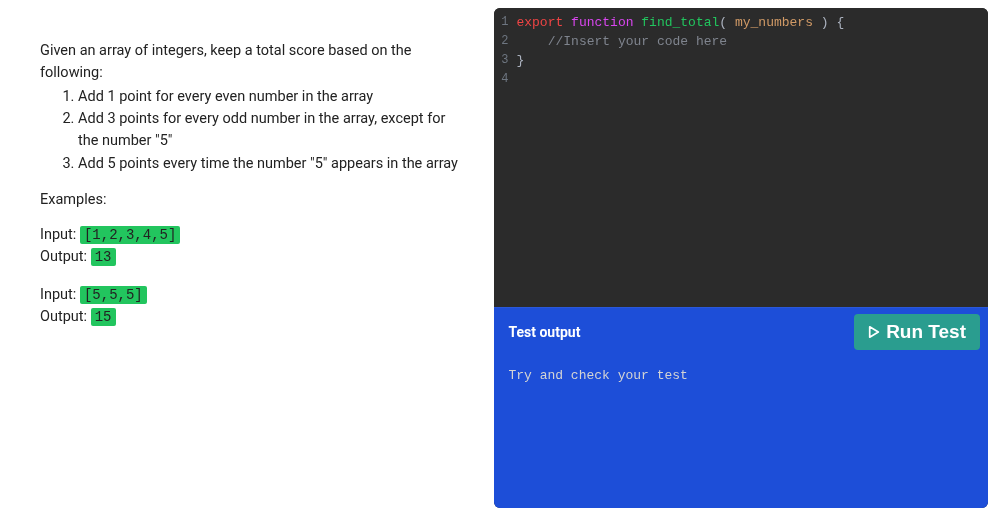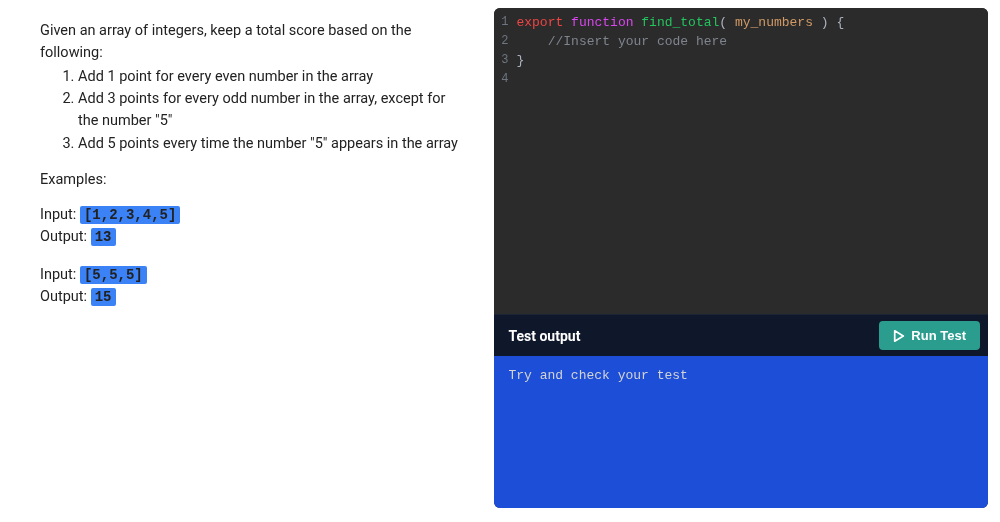--- a/index.html
+++ b/index.html
@@ -9,21 +9,21 @@
     }
     body {
       font-family: -apple-system, BlinkMacSystemFont, "Segoe UI", Roboto, sans-serif;
       display: flex;
       width: 1000px;
       height: 522px;
       background: #ffffff;
     }
     .left-panel {
       width: 500px;
-      padding: 20px 30px 20px 40px;
+      padding: 40px 30px 20px 40px;
       color: #222;
       font-size: 14.5px;
       line-height: 1.5;
     }
     .left-panel .intro {
       margin-bottom: 2px;
     }
     .left-panel ol {
       padding-left: 38px;
       margin-bottom: 14px;
@@ -41,25 +41,24 @@
       font-weight: 400;
     }
     .example-group {
       margin-bottom: 16px;
     }
     .example-line {
       margin-bottom: 0px;
     }
     .code-inline {
       font-family: "Courier New", Courier, monospace;
-      background: #3b82f6;
+      background: #22c55e;
       padding: 1px 4px;
       border-radius: 2px;
       font-size: 14px;
-      font-weight: bold;
     }
     .right-panel {
       width: 500px;
       display: flex;
       flex-direction: column;
       background: #2b2b2b;
       border-radius: 6px;
       overflow: hidden;
       margin: 8px 12px 14px 0;
     }
@@ -88,39 +87,39 @@
       white-space: pre;
     }
     .tok-keyword { color: #ef4444; }
     .tok-keyword2 { color: #d946ef; }
     .tok-func { color: #22c55e; }
     .tok-param { color: #d19a66; }
     .tok-punct { color: #abb2bf; }
     .tok-comment { color: #7f848e; }
     .tok-plain { color: #d4d4d4; }
     .output-header {
-      background: #0f172a;
+      background: #1d4ed8;
       display: flex;
       align-items: center;
       justify-content: space-between;
       padding: 6px 8px 6px 14px;
       color: #ffffff;
       border-top: 1px solid rgba(255,255,255,0.06);
     }
     .output-title {
       font-weight: 700;
       font-size: 14px;
     }
     .run-button {
       background: #2a9d8f;
       color: #ffffff;
       border: none;
       border-radius: 4px;
       padding: 7px 14px;
-      font-size: 13px;
+      font-size: 19px;
       font-weight: 600;
       cursor: pointer;
       display: flex;
       align-items: center;
       gap: 6px;
     }
     .run-button svg {
       width: 12px;
       height: 12px;
       fill: none;

